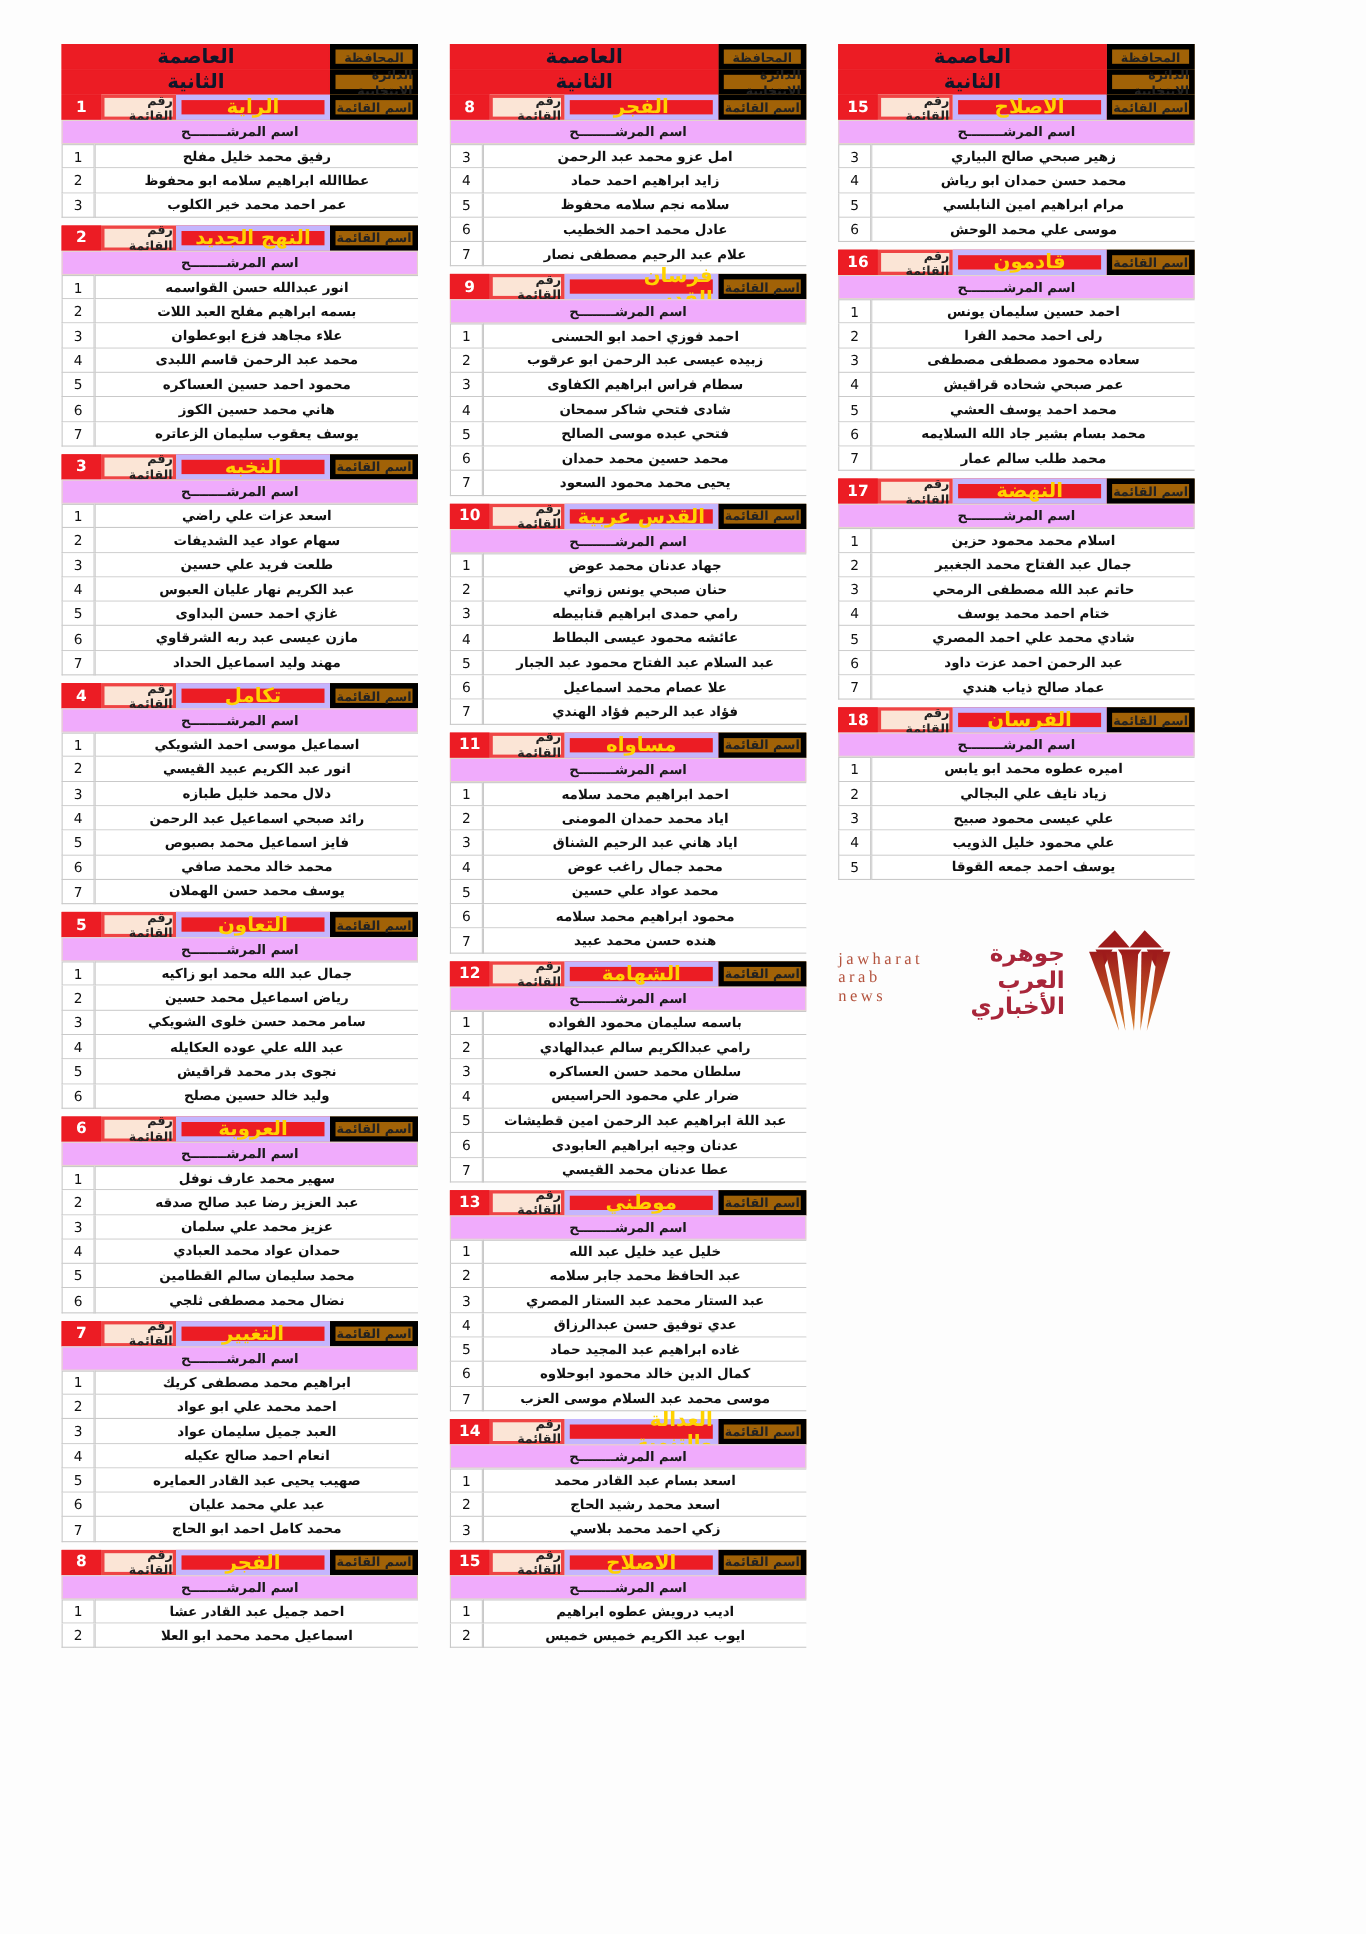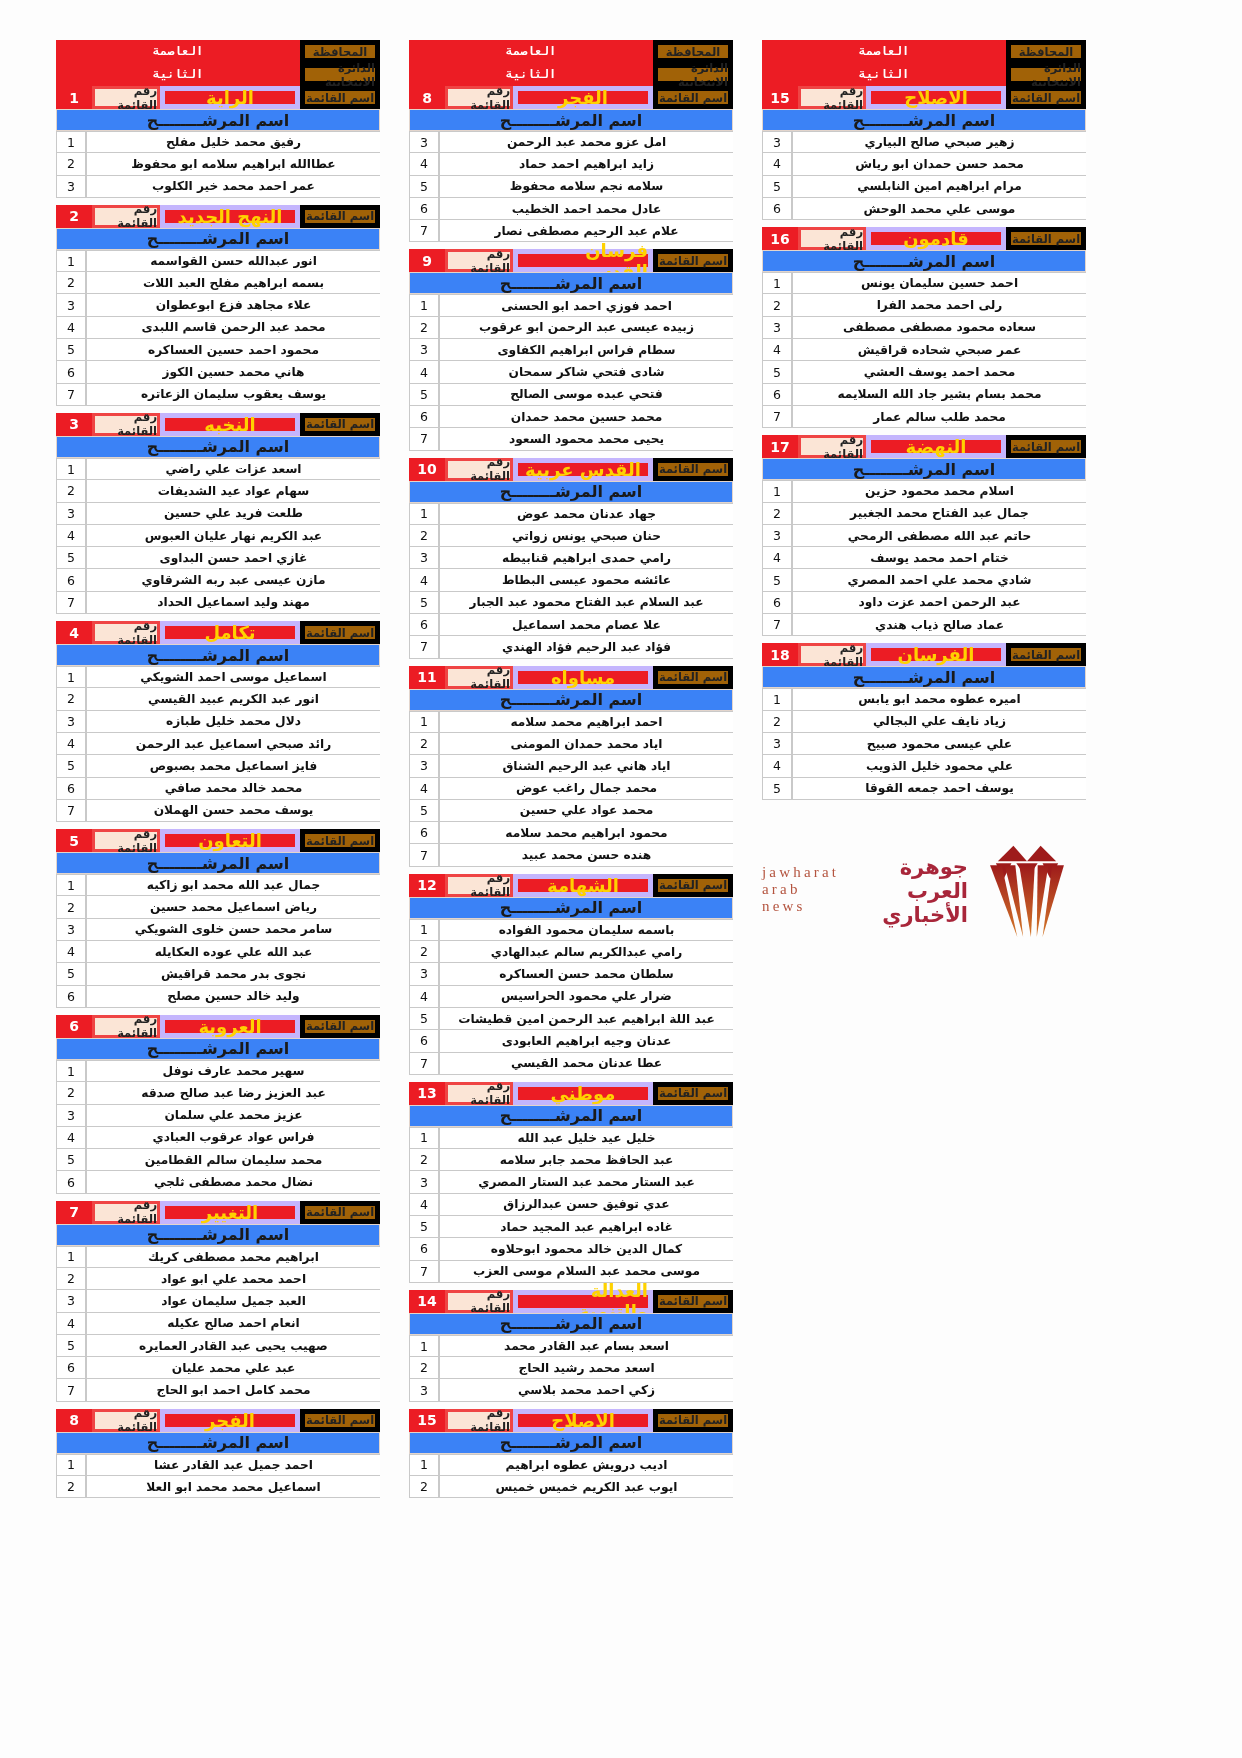--- a/index.html
+++ b/index.html
@@ -54,29 +54,28 @@
     font-weight: bold;
     color: #222;
     display: flex;
     align-items: center;
     justify-content: center;
     letter-spacing: -0.2px;
   }
   .strip .val {
     flex: 1 1 auto;
     background: #ec1c24;
-    color: #ffffff;
+    color: #0f172a;
     border: 1px solid #ec1c24;
     box-sizing: border-box;
-    font-size: 12px;
+    font-size: 18px;
     font-weight: bold;
     display: flex;
     align-items: center;
     justify-content: center;
-    font-family: Liberation Mono, monospace;
   }
 
   
   .strip-list .lname {
     flex: 1 1 auto;
     background: #ec1c24;
     color: #ffd200;
     border: 5px solid #c4b5fd;
     box-sizing: border-box;
     font-size: 18px;
@@ -106,24 +105,24 @@
     font-size: 14px;
     font-weight: bold;
     display: flex;
     align-items: center;
     justify-content: center;
   }
 
   .cand-head {
     width: 100%;
     height: 22px;
-    background: #3b82f6;
+    background: #f0abfc;
     border: 1px solid #e3d5cc;
     box-sizing: border-box;
-    font-size: 16px;
+    font-size: 12px;
     font-weight: bold;
     color: #1a1a1a;
     display: flex;
     align-items: center;
     justify-content: center;
     letter-spacing: 0.5px;
   }
 
   .rows { width: 100%; }
   .crow {
@@ -396,21 +395,21 @@
           </div>
           <div class="crow">
             <div class="nm">عبد العزيز رضا عبد صالح صدقه</div>
             <div class="idx">2</div>
           </div>
           <div class="crow">
             <div class="nm">عزيز محمد علي سلمان</div>
             <div class="idx">3</div>
           </div>
           <div class="crow">
-            <div class="nm">فراس عواد عرقوب العبادي</div>
+            <div class="nm">حمدان عواد محمد العبادي</div>
             <div class="idx">4</div>
           </div>
           <div class="crow">
             <div class="nm">محمد سليمان سالم القطامين</div>
             <div class="idx">5</div>
           </div>
           <div class="crow">
             <div class="nm">نضال محمد مصطفى ثلجي</div>
             <div class="idx">6</div>
           </div>

